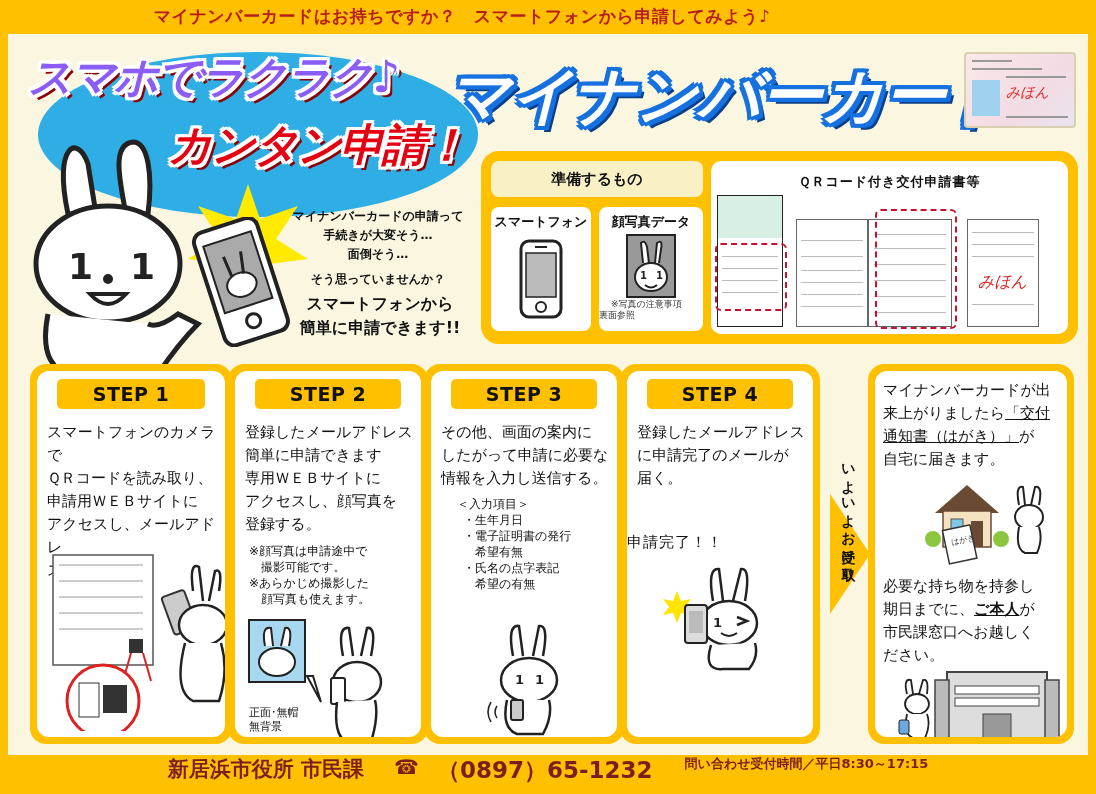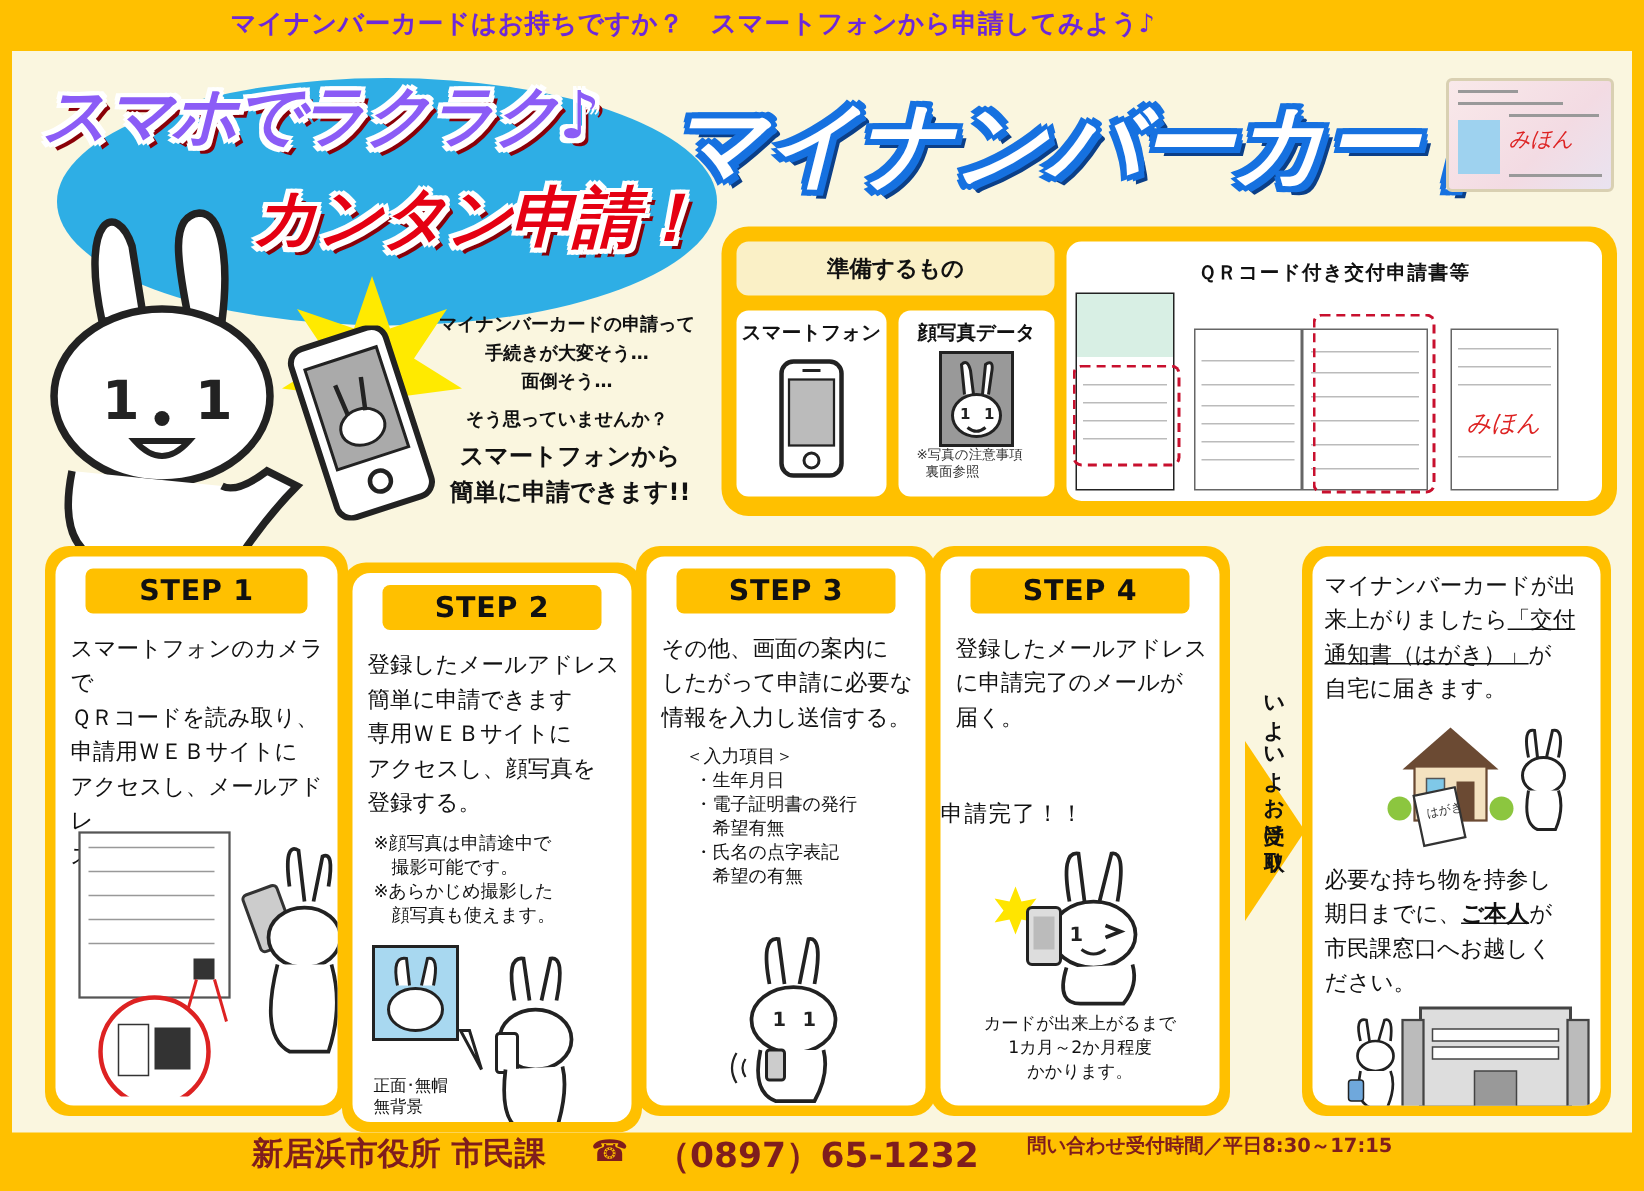--- a/index.html
+++ b/index.html
@@ -5,21 +5,21 @@
   * { box-sizing: border-box; margin: 0; padding: 0; }
   html, body { width: 1096px; height: 794px; overflow: hidden; }
   body {
     background: #FFC000;
     font-family: "DejaVu Sans", "Liberation Sans", sans-serif;
     color: #111;
     position: relative;
   }
   .top-banner {
     position: absolute; left: 0; top: 0; width: 924px; height: 34px;
-    color: #6d28d9; font-size: 17px; font-weight: bold;
+    color: #b91c1c; font-size: 17px; font-weight: bold;
     text-align: center; line-height: 32px; letter-spacing: 0.5px;
   }
   .poster {
     position: absolute; left: 8px; top: 34px; width: 1080px; height: 721px;
     background: #FAF6DF;
     overflow: hidden;
   }
   .footer {
     position: absolute; left: 0; top: 755px; width: 1096px; height: 39px;
     color: #7f1d1d; display: flex; align-items: flex-start; justify-content: center;
@@ -129,21 +129,21 @@
     position: absolute; left: 20px; top: 8px; right: 20px; height: 30px; background: #FFC000;
     border-radius: 5px; text-align: center; font-size: 19px; font-weight: bold; line-height: 30px;
     letter-spacing: 0.5px;
   }
   .step-body {
     position: absolute; left: 10px; top: 50px; right: 8px;
     font-size: 15px; line-height: 23px; color: #111;
   }
   .step-note { position: absolute; font-size: 12px; line-height: 16px; }
   .step1 { left: 22px; width: 202px; }
-  .step2 { left: 220px; width: 200px; margin-top: 11px; }
+  .step2 { left: 220px; width: 200px; }
   .step3 { left: 416px; width: 200px; }
   .step4 { left: 612px; width: 200px; }
 
   .arrow-col {
     position: absolute; left: 820px; top: 420px; width: 50px; height: 200px;
   }
   .arrow-tri {
     position: absolute; left: 2px; top: 40px; width: 0; height: 0;
     border-top: 60px solid transparent; border-bottom: 60px solid transparent;
     border-left: 40px solid #FFC000;
@@ -240,21 +240,21 @@
       <div class="lbl">顔写真データ</div>
       <svg width="104" height="66" viewBox="0 0 104 66" style="margin:2px auto 0;">
         <rect x="28" y="2" width="48" height="62" fill="#999" stroke="#222" stroke-width="2"></rect>
         <path d="M44 30 L42 10 Q46 6 48 14 L50 30 M56 30 L58 10 Q64 6 62 16 L60 30" fill="#fff" stroke="#222" stroke-width="2"></path>
         <ellipse cx="52" cy="44" rx="16" ry="14" fill="#fff" stroke="#222" stroke-width="2"></ellipse>
         <text x="41" y="46" font-size="10" font-weight="bold" fill="#222" font-family="DejaVu Sans, sans-serif">1</text>
         <text x="57" y="46" font-size="10" font-weight="bold" fill="#222" font-family="DejaVu Sans, sans-serif">1</text>
         <path d="M46 52 Q52 57 58 52" stroke="#222" stroke-width="2" fill="none"></path>
       </svg>
       <div class="note">※写真の注意事項</div>
-      <div class="note" style="padding-left:18px;">裏面参照</div>
+      <div class="note" style="padding-left:0;">裏面参照</div>
     </div>
     <div class="prep-forms">
       <div class="lbl">ＱＲコード付き交付申請書等</div>
       <div class="doc" style="left:6px;top:34px;width:66px;height:132px;border-color:#222;">
         <div style="position:absolute;left:0;top:0;width:100%;height:42px;background:#d8efe4;"></div>
         <div class="ln" style="top:60px;"></div>
           <div class="ln" style="top:72px;"></div>
           <div class="ln" style="top:84px;"></div>
         <div class="ln" style="top:96px;"></div>
       </div>
@@ -395,25 +395,20 @@
         <polygon points="14,30 18,40 28,38 22,46 28,54 18,52 14,62 10,52 0,54 6,46 0,38 10,40" fill="#FFE500"></polygon>
         <path d="M50 40 Q44 6 56 8 L60 40 M70 40 L78 8 Q88 6 82 40" fill="#fff" stroke="#222" stroke-width="2.5"></path>
         <ellipse cx="66" cy="62" rx="28" ry="22" fill="#fff" stroke="#222" stroke-width="2.5"></ellipse>
         <text x="50" y="66" font-size="13" font-weight="bold" fill="#222" font-family="DejaVu Sans, sans-serif">1</text>
         <path d="M74 56 L84 60 L74 64" stroke="#222" stroke-width="2.5" fill="none"></path>
         <path d="M58 72 Q66 78 74 72" stroke="#222" stroke-width="2" fill="none"></path>
         <rect x="22" y="44" width="22" height="38" rx="3" fill="#ddd" stroke="#222" stroke-width="2"></rect>
         <rect x="26" y="50" width="14" height="22" fill="#bbb"></rect>
         <path d="M48 84 Q40 110 60 108 L86 108 Q96 96 92 82" fill="#fff" stroke="#222" stroke-width="2.5"></path>
       </svg>
-      <div style="position:absolute;left:0;right:0;top:303px;text-align:center;font-size:11.5px;line-height:16px;">
-        <div>カードが出来上がるまで</div>
-          <div>1カ月～2か月程度</div>
-          <div>かかります。</div>
-      </div>
     </div>
   </div>
 
   <div class="arrow-col">
     <div class="arrow-tri"></div>
     <div class="arrow-text">いよいよお受け取り</div>
   </div>
 
   <div class="receive">
     <div class="step-inner">

